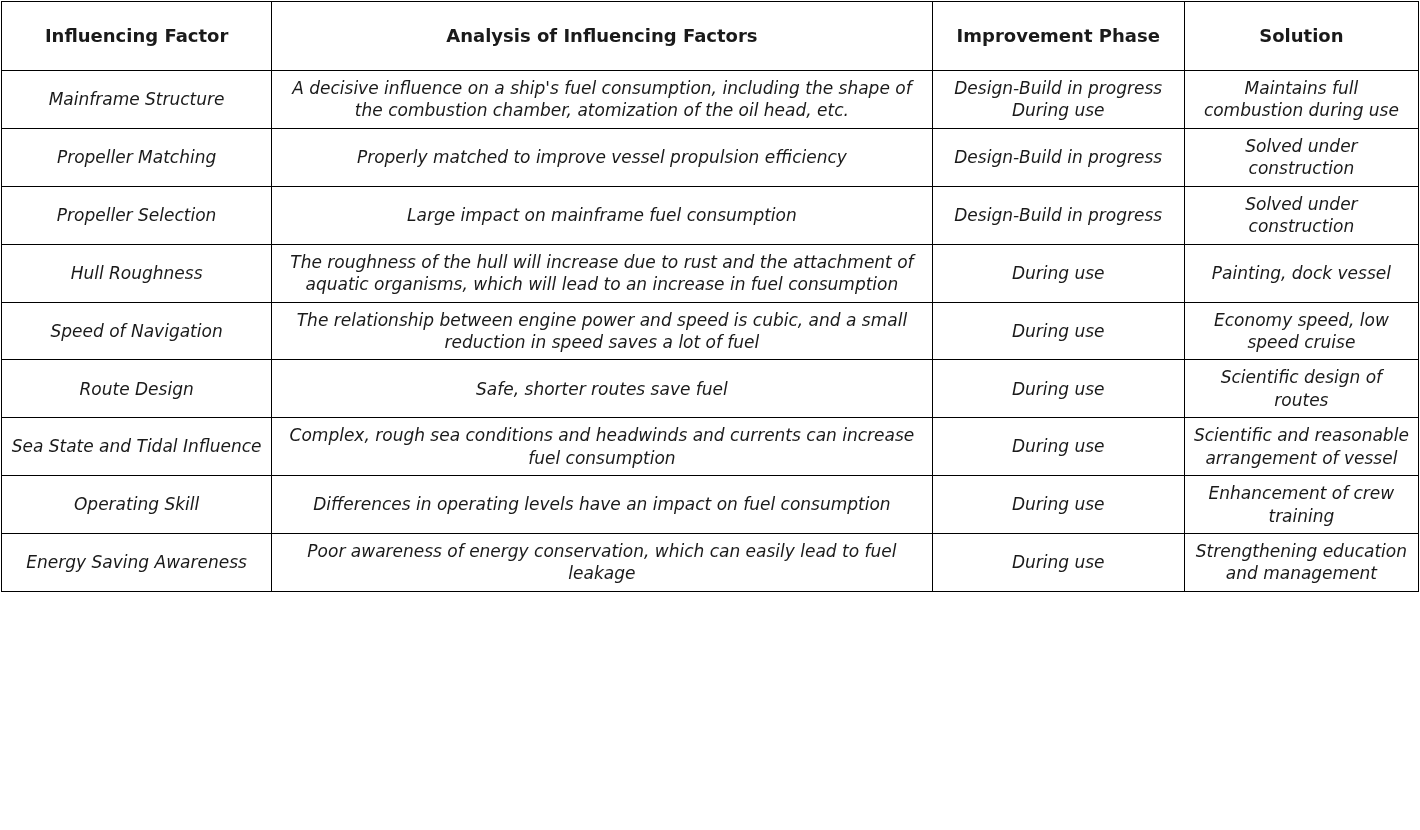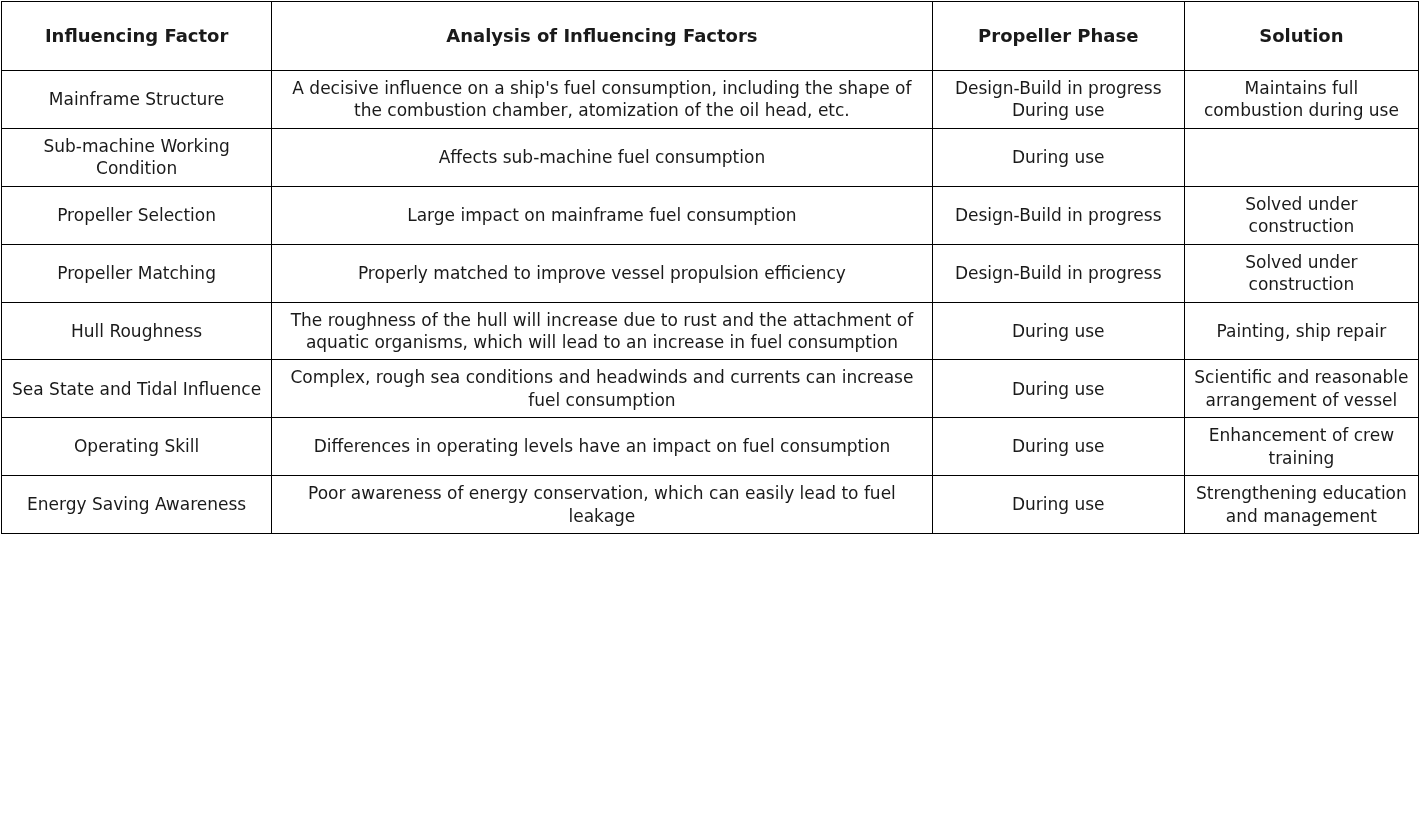--- a/index.html
+++ b/index.html
@@ -44,20 +44,21 @@
     font-weight: bold;
     font-size: 18px;
     height: 52px;
     padding: 8px 8px;
   }
   table.factors-table tbody td {
     font-weight: normal;
   }
   table.factors-table tbody tr {
     height: 53px;
+    font-style: italic;
   }
   .col-factor { }
   .col-analysis { }
   .col-phase { }
   .col-solution { }
 </style>
 </head>
 <body>
 
 <div class="table-wrap">
@@ -65,54 +66,60 @@
     <colgroup>
       <col class="c1">
         <col class="c2">
         <col class="c3">
         <col class="c4">
     </colgroup>
     <thead>
       <tr>
         <th class="col-factor">Influencing Factor</th>
         <th class="col-analysis">Analysis of Influencing Factors</th>
-        <th class="col-phase">Propeller Phase</th>
+        <th class="col-phase">Improvement Phase</th>
         <th class="col-solution">Solution</th>
       </tr>
     </thead>
     <tbody id="table-body">
         <tr>
           <td class="col-factor">Mainframe Structure</td>
           <td class="col-analysis">A decisive influence on a ship's fuel consumption, including the shape of the combustion chamber, atomization of the oil head, etc.</td>
           <td class="col-phase">Design-Build in progress<br>During use</td>
           <td class="col-solution">Maintains full combustion during use</td>
         </tr>
         <tr>
-          <td class="col-factor">Sub-machine Working Condition</td>
-          <td class="col-analysis">Affects sub-machine fuel consumption</td>
-          <td class="col-phase">During use</td>
-          <td class="col-solution"></td>
+          <td class="col-factor">Propeller Matching</td>
+          <td class="col-analysis">Properly matched to improve vessel propulsion efficiency</td>
+          <td class="col-phase">Design-Build in progress</td>
+          <td class="col-solution">Solved under construction</td>
         </tr>
         <tr>
           <td class="col-factor">Propeller Selection</td>
           <td class="col-analysis">Large impact on mainframe fuel consumption</td>
           <td class="col-phase">Design-Build in progress</td>
           <td class="col-solution">Solved under construction</td>
         </tr>
         <tr>
-          <td class="col-factor">Propeller Matching</td>
-          <td class="col-analysis">Properly matched to improve vessel propulsion efficiency</td>
-          <td class="col-phase">Design-Build in progress</td>
-          <td class="col-solution">Solved under construction</td>
-        </tr>
-        <tr>
           <td class="col-factor">Hull Roughness</td>
           <td class="col-analysis">The roughness of the hull will increase due to rust and the attachment of aquatic organisms, which will lead to an increase in fuel consumption</td>
           <td class="col-phase">During use</td>
-          <td class="col-solution">Painting, ship repair</td>
+          <td class="col-solution">Painting, dock vessel</td>
+        </tr>
+        <tr>
+          <td class="col-factor">Speed of Navigation</td>
+          <td class="col-analysis">The relationship between engine power and speed is cubic, and a small reduction in speed saves a lot of fuel</td>
+          <td class="col-phase">During use</td>
+          <td class="col-solution">Economy speed, low speed cruise</td>
+        </tr>
+        <tr>
+          <td class="col-factor">Route Design</td>
+          <td class="col-analysis">Safe, shorter routes save fuel</td>
+          <td class="col-phase">During use</td>
+          <td class="col-solution">Scientific design of routes</td>
         </tr>
         <tr>
           <td class="col-factor">Sea State and Tidal Influence</td>
           <td class="col-analysis">Complex, rough sea conditions and headwinds and currents can increase fuel consumption</td>
           <td class="col-phase">During use</td>
           <td class="col-solution">Scientific and reasonable arrangement of vessel</td>
         </tr>
         <tr>
           <td class="col-factor">Operating Skill</td>
           <td class="col-analysis">Differences in operating levels have an impact on fuel consumption</td>

